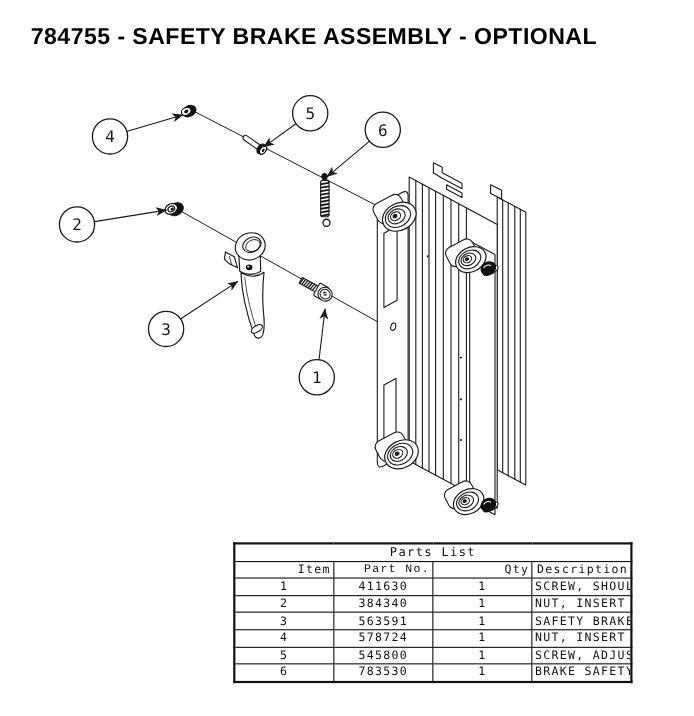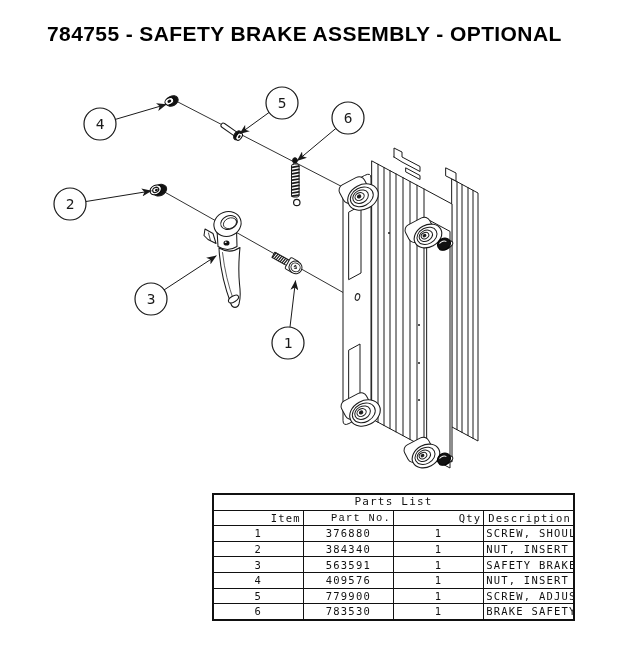--- a/index.html
+++ b/index.html
@@ -3,21 +3,21 @@
 <meta charset="utf-8">
 <style>
   html,body{margin:0;padding:0;background:#ffffff;}
   .page{
     position:relative;width:631px;height:651px;background:#ffffff;
     font-family:"Liberation Sans",sans-serif;overflow:hidden;
   }
   .doc-title{
     position:absolute;left:28px;top:22px;width:580px;
     font-family:"Liberation Sans",sans-serif;font-weight:bold;
-    font-size:21px;letter-spacing:.4px;color:#000;white-space:nowrap;margin-left:19px;
+    font-size:21px;letter-spacing:.4px;color:#000;white-space:nowrap;
   }
   .diagram-svg{position:absolute;left:0;top:0;}
   .callout-num{
     font-family:"DejaVu Sans Mono",monospace;font-size:14.5px;fill:#1a1a1a;
   }
   .parts-table{
     position:absolute;left:212px;top:493px;width:363px;
     border-collapse:collapse;table-layout:fixed;
     font-family:"DejaVu Sans Mono",monospace;font-size:10.5px;
     letter-spacing:1.2px;color:#111;
@@ -258,45 +258,45 @@
       <tr>
         <th class="col-item">Item</th>
         <th class="col-part">Part No.</th>
         <th class="col-qty">Qty</th>
         <th>Description</th>
       </tr>
     </thead>
     <tbody>
         <tr>
       <td class="cell-center">1</td>
-      <td class="cell-center">376880</td>
+      <td class="cell-center">411630</td>
       <td class="cell-center">1</td>
       <td class="cell-desc">SCREW, SHOULDER 1/2 X 1/2</td>
     </tr>
         <tr>
       <td class="cell-center">2</td>
       <td class="cell-center">384340</td>
       <td class="cell-center">1</td>
       <td class="cell-desc">NUT, INSERT JAM 3/8-16</td>
     </tr>
         <tr>
       <td class="cell-center">3</td>
       <td class="cell-center">563591</td>
       <td class="cell-center">1</td>
       <td class="cell-desc">SAFETY BRAKE ASSEMBLY</td>
     </tr>
         <tr>
       <td class="cell-center">4</td>
-      <td class="cell-center">409576</td>
+      <td class="cell-center">578724</td>
       <td class="cell-center">1</td>
       <td class="cell-desc">NUT, INSERT LOCK 1/4-20</td>
     </tr>
         <tr>
       <td class="cell-center">5</td>
-      <td class="cell-center">779900</td>
+      <td class="cell-center">545800</td>
       <td class="cell-center">1</td>
       <td class="cell-desc">SCREW, ADJUSTING</td>
     </tr>
         <tr>
       <td class="cell-center">6</td>
       <td class="cell-center">783530</td>
       <td class="cell-center">1</td>
       <td class="cell-desc">BRAKE SAFETY</td>
     </tr>
       </tbody>

